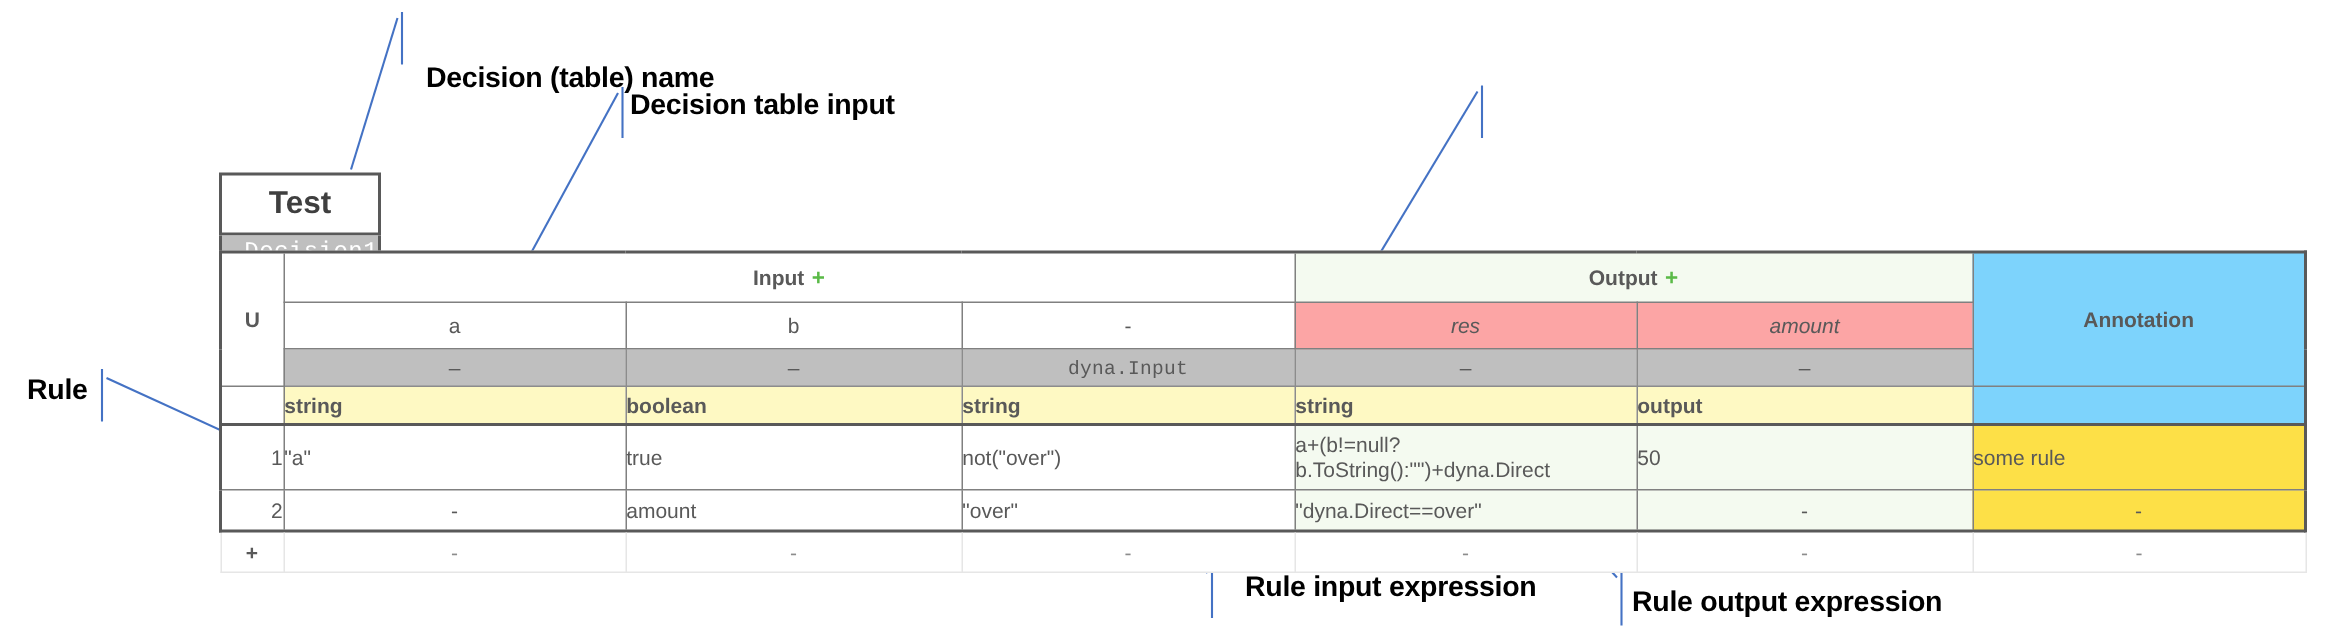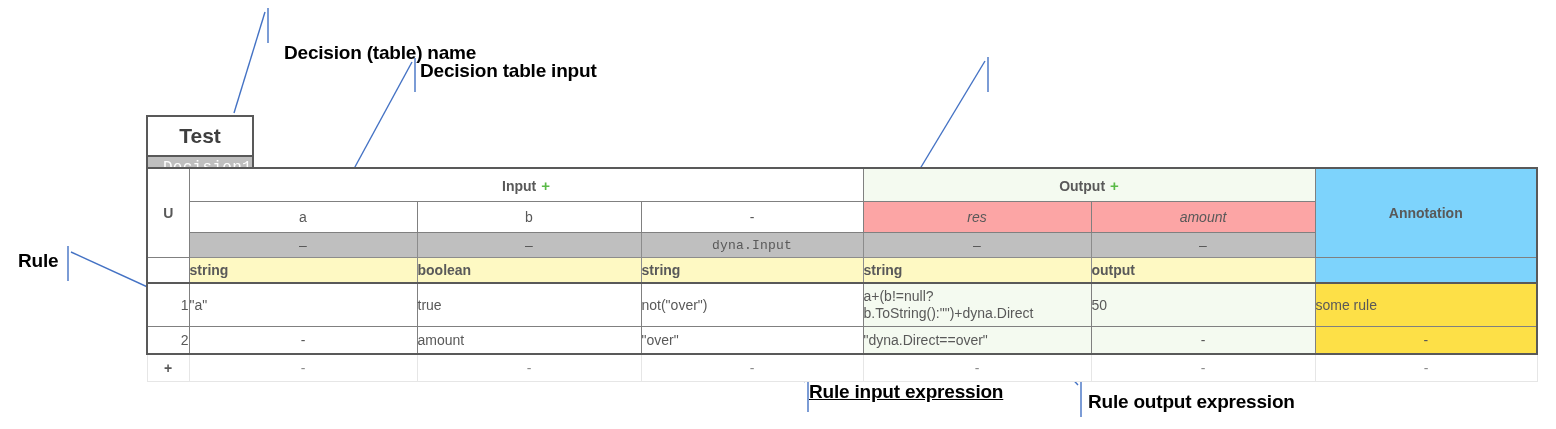--- a/index.html
+++ b/index.html
@@ -231,21 +231,21 @@
     <line x1="1078" y1="385" x2="1011" y2="312"></line>
   </svg>
 
   <div class="callout" style="left:284px; top:10px;margin-top:32px;">Decision (table) name</div>
 
   <div class="callout" style="left:420px; top:60px;">Decision table input</div>
 
 
   <div class="callout" style="left:18px; top:250px;">Rule</div>
 
-  <div class="callout" style="left:809px; top:381px;text-decoration:underline;">Rule input expression</div>
+  <div class="callout" style="left:830px; top:381px;">Rule input expression</div>
 
   <div class="callout" style="left:1088px; top:391px;">Rule output expression</div>
 
   <div class="dt-wrap">
     <div class="name-box">Test</div>
     <div class="id-box">Decision1</div>
   </div>
 
   <table class="dt">
     <colgroup>

